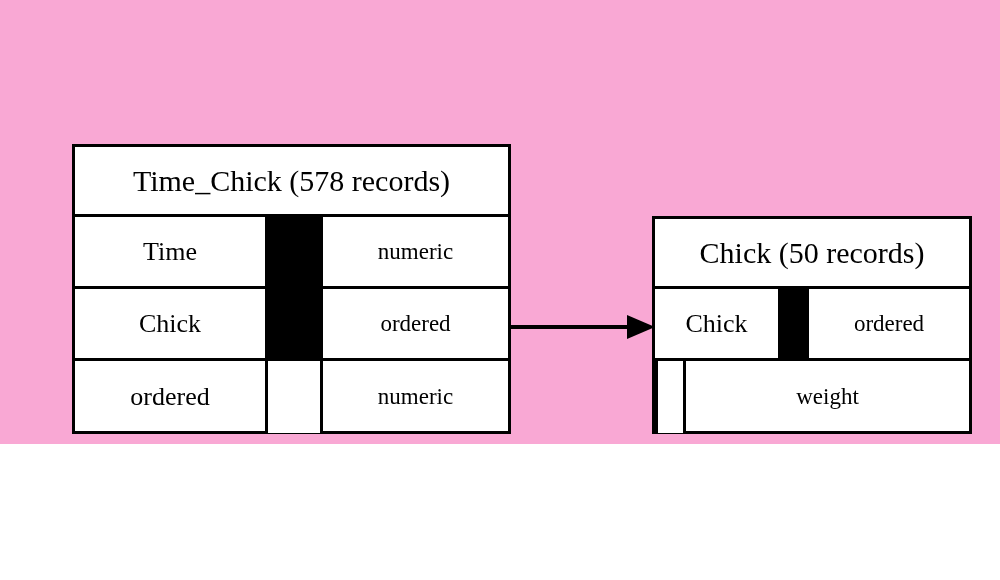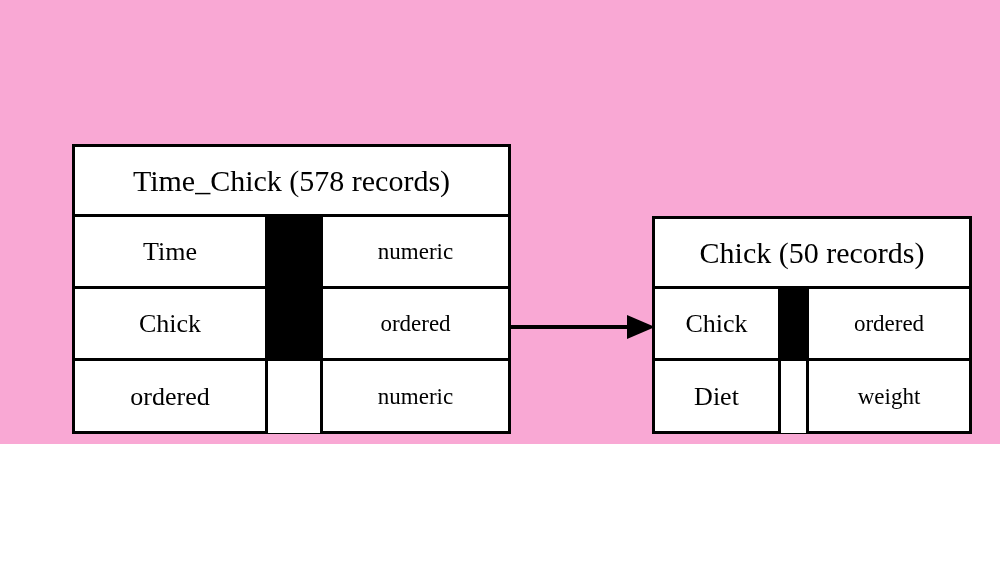--- a/index.html
+++ b/index.html
@@ -126,21 +126,20 @@
 
     <div class="entity-header">Chick (50 records)</div>
 
     <div class="field-row">
       <div class="field-name" style="width:123px;">Chick</div>
       <div class="field-key is-key" style="width:31px;"></div>
       <div class="field-type">ordered</div>
     </div>
 
     <div class="field-row last">
-      <div class="field-name" style="width:123px;">Diet</div>
       <div class="field-key not-key" style="width:31px;"></div>
       <div class="field-type">weight</div>
     </div>
   </div>
 
   <svg class="relationship" style="left:505px; top:306px;" width="160" height="42" viewBox="0 0 160 42">
     <line x1="6" y1="21" x2="128" y2="21" stroke="#000000" stroke-width="4"></line>
     <polygon points="122,9 150,21 122,33" fill="#000000"></polygon>
   </svg>
 

